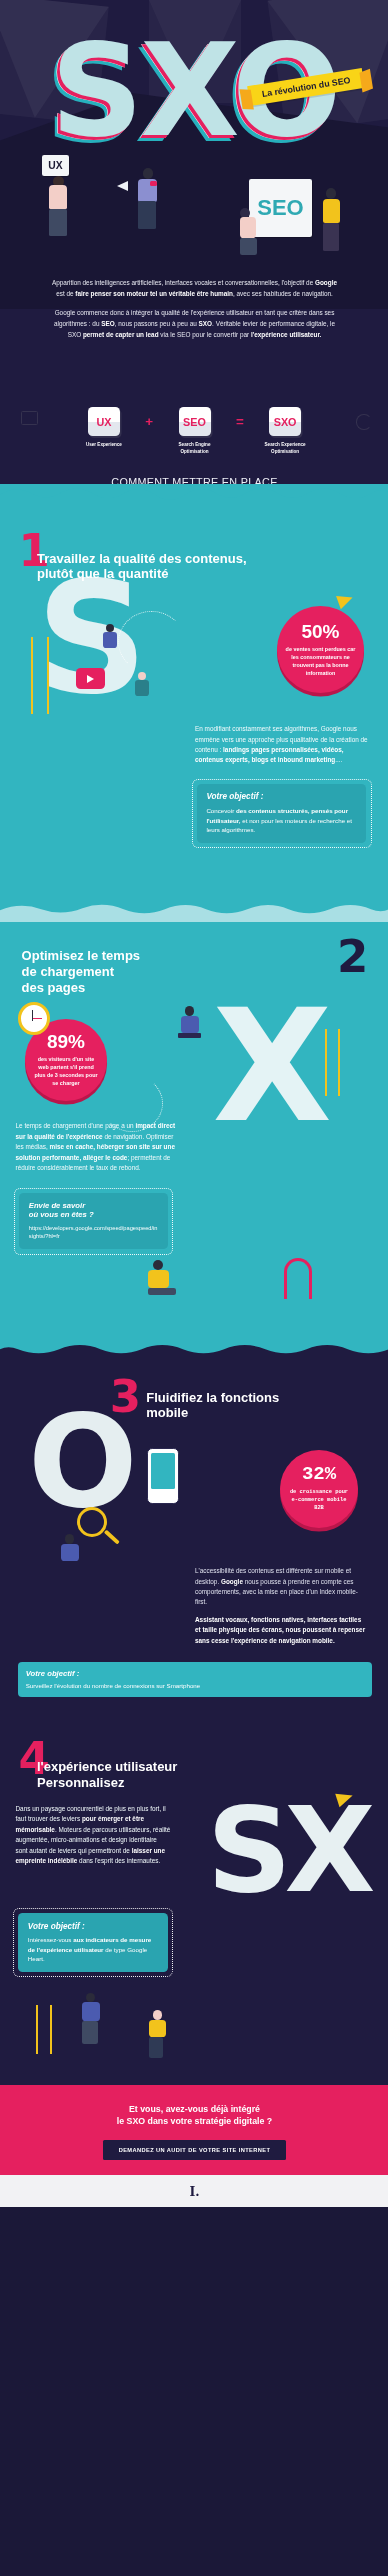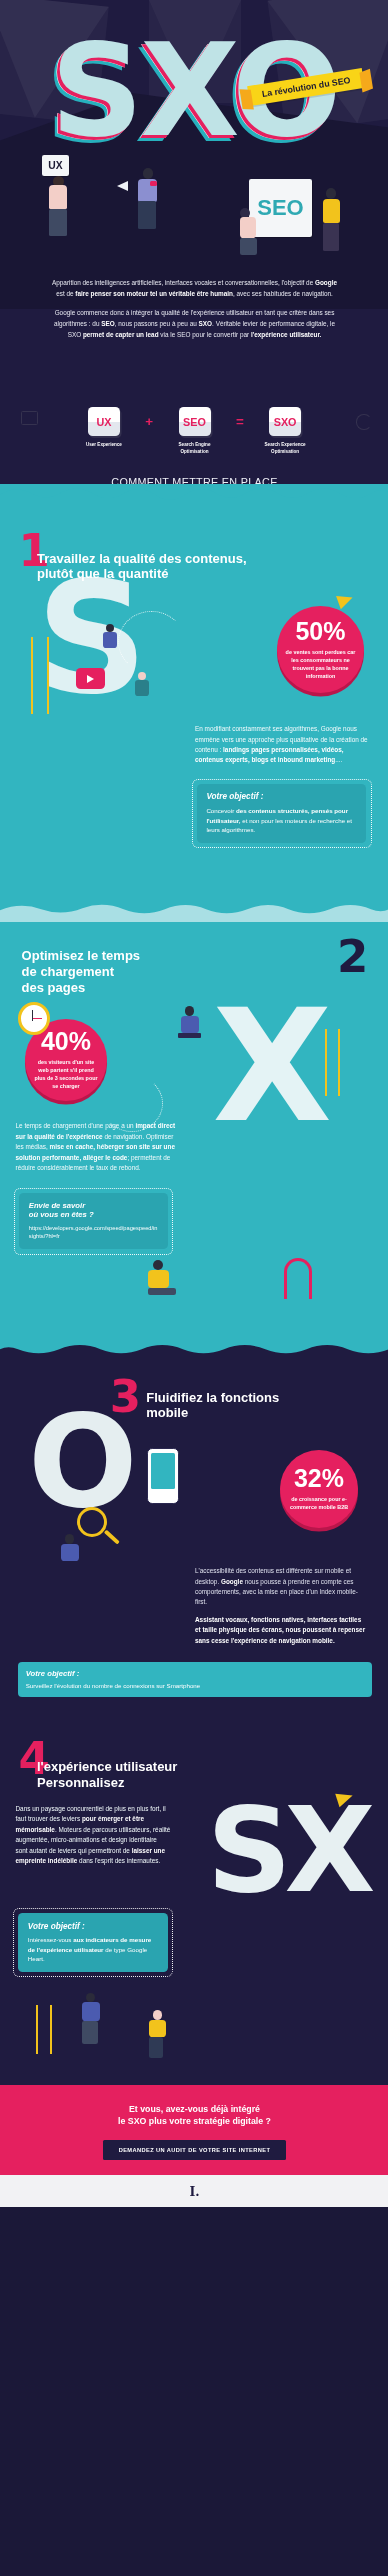--- a/index.html
+++ b/index.html
@@ -103,21 +103,21 @@
     font-size:13px; font-weight:bold; line-height:1.22; color:#fff;
     margin-top:-18.5px; padding-left:18.5px;
   }
 
   .stat-circle {
     border-radius:50%; display:flex; flex-direction:column;
     align-items:center; justify-content:center; text-align:center;
     background:#e5205f; box-shadow:0 3.6px 0 #b9164b;
     color:#fff; padding:7.2px;
   }
-  .stat-num { font-size:25px; font-weight:bold; line-height:1; margin-bottom:5.2px; }
+  .stat-num { font-size:19px; font-weight:bold; line-height:1; margin-bottom:5.2px; }
   .stat-txt { font-size:5.4px; font-weight:bold; line-height:1.45; }
 
   .body-txt { font-size:6.4px; line-height:1.62; color:#f2fbfc; }
   .body-txt b { font-weight:bold; color:#fff; }
 
   .goal-box {
     border:1.3px dotted rgba(255,255,255,.92);
     border-radius:6.2px; padding:4.1px;
   }
   .goal-inner { background:#2aa4b0; border-radius:4.6px; padding:8.2px 9.3px; }
@@ -340,21 +340,21 @@
       <div class="num-big" style="color:#1f1b40;position:absolute;right:20.6px;top:-9.3px;">2</div>
       <div class="sec-title" style="padding-left:0;padding-right:17.5px;margin-top:10.3px;text-align:left;">
         <div>Optimisez le temps</div>
         <div>de chargement</div>
         <div>des pages</div>
       </div>
     </div>
 
     <div style="position:relative;height:108px;margin-top:17.5px;">
       <div class="stat-circle" style="width:82px;height:82px;position:absolute;left:25px;top:5.2px;">
-        <div class="stat-num">40%</div>
+        <div class="stat-num">89%</div>
         <div class="stat-txt">des visiteurs d'un site web partent s'il prend plus de 3 secondes pour se charger</div>
       </div>
 
       <div style="position:absolute;left:17.5px;top:-11.3px;width:32px;height:33px;border:3.1px solid #f2c31c;border-radius:50%;background:#fff;">
         <div style="position:absolute;left:11.3px;top:5.2px;width:1.5px;height:10.3px;background:#2b2b3a;"></div>
         <div style="position:absolute;left:12.4px;top:12.4px;width:9.3px;height:1.5px;background:#e5205f;"></div>
       </div>
 
       <div class="ill" style="left:181px;top:-7.2px;">
         <div class="circ" style="width:9.3px;height:9.3px;background:#2b2b3a;margin-left:4.1px;"></div>
@@ -406,21 +406,21 @@
         <div class="num-big">3</div>
         <div style="text-align:left;padding-top:11.3px;">
           <div style="font-size:13px;font-weight:bold;">Fluidifiez la fonctions</div>
           <div style="font-size:13px;font-weight:bold;">mobile</div>
         </div>
       </div>
     </div>
 
     <div class="wm" style="left:28px;top:67px;font-size:129px;color:#eef7f8;opacity:.96;">O</div>
 
-    <div style="position:relative;height:129px;margin-top:17.5px;">
+    <div style="position:relative;height:129px;margin-top:17.5px;font-family:Liberation Mono, monospace;">
 
       <div style="position:absolute;left:77px;top:70px;width:30px;height:30px;border:3.1px solid #f2c31c;border-radius:50%;"></div>
       <div style="position:absolute;left:103px;top:98px;width:17.5px;height:3.6px;background:#f2c31c;transform:rotate(42deg);border-radius:1.5px;"></div>
 
       <div class="phone" style="position:absolute;left:147px;top:10.3px;width:32px;height:56px;">
         <div style="margin:4.1px 3.1px;height:36px;background:#32b5c0;border-radius:1.5px;"></div>
       </div>
 
       <div class="ill" style="left:61px;top:97px;">
         <div class="circ" style="width:9.3px;height:9.3px;background:#2b2b3a;margin-left:4.1px;"></div>
@@ -493,21 +493,21 @@
         <div style="width:16.5px;height:17.5px;background:#f2c31c;border-radius:3.6px;"></div>
         <div style="width:14.4px;height:20.6px;background:#2f3a55;border-radius:2.1px;"></div>
       </div>
       <div style="position:absolute;left:36px;top:28px;width:15.5px;height:49px;border-left:2.1px solid #f2c31c;border-right:2.1px solid #f2c31c;"></div>
     </div>
   </section>
 
   <section class="cta">
     <div class="cta-title">
       <div>Et vous, avez-vous déjà intégré</div>
-      <div>le SXO plus votre stratégie digitale ?</div>
+      <div>le SXO dans votre stratégie digitale ?</div>
     </div>
     <button class="cta-btn">DEMANDEZ UN AUDIT DE VOTRE SITE INTERNET</button>
   </section>
 
   <section class="logo-bar">
     <span class="logo-mark">I.</span>
   </section>
 
 </div>
 

